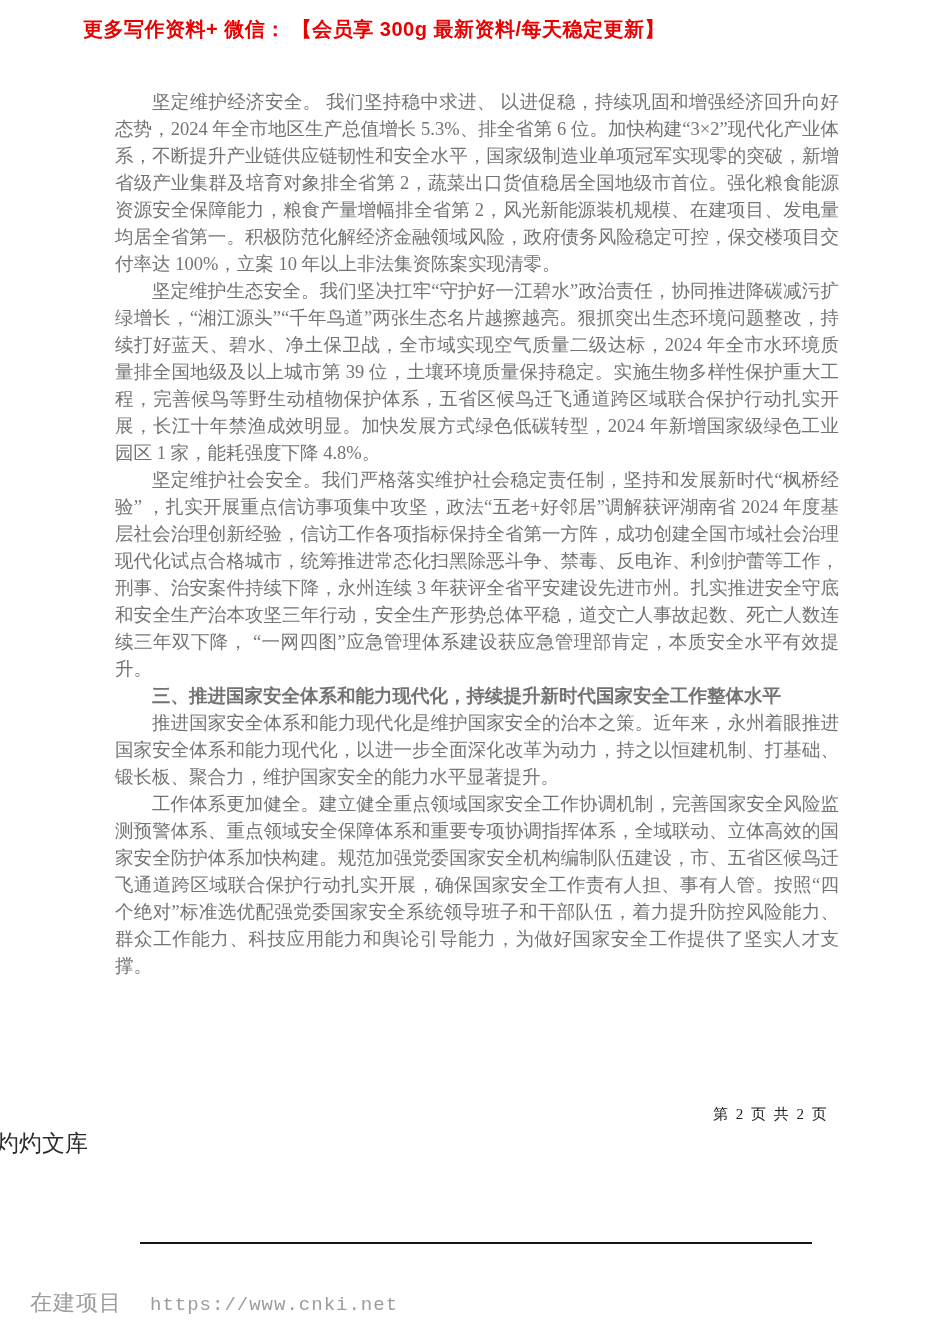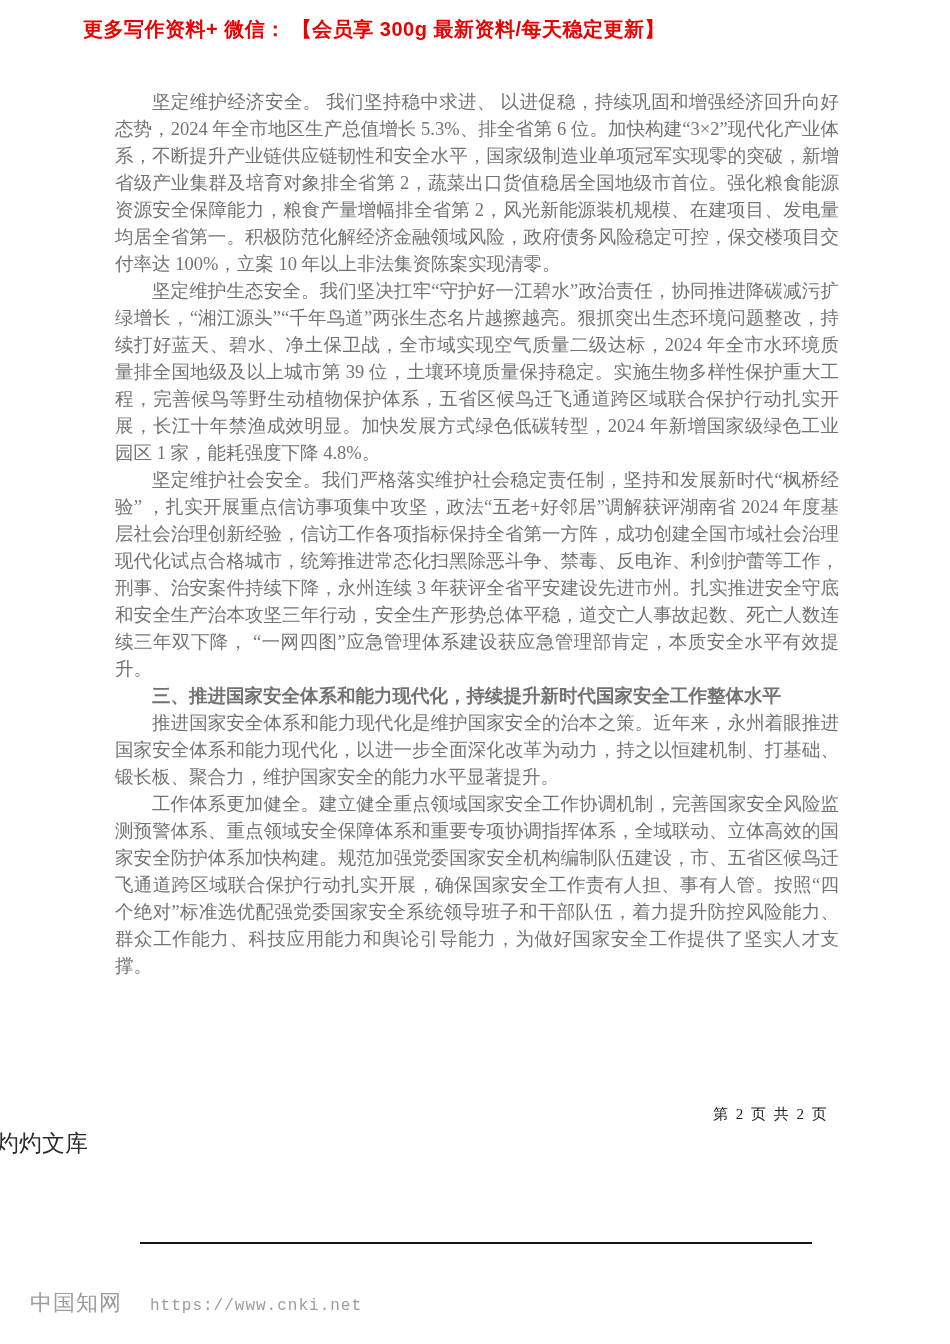--- a/index.html
+++ b/index.html
@@ -63,21 +63,21 @@
     left: 30px; top: 1288px;
     color: #9c9c9c;
     white-space: nowrap;
   }
   .cnki-name {
     font-size: 22px;
     letter-spacing: 1px;
   }
   .cnki-url {
     font-family: "Liberation Mono", "DejaVu Sans Mono", monospace;
-    font-size: 16px;
+    font-size: 19px;
     margin-left: 24px;
     letter-spacing: 1px;
     text-align: right;
   }
 </style>
 </head>
 <body>
 
 <div class="promo-header">更多写作资料+ 微信： 【会员享 300g 最新资料/每天稳定更新】</div>
 
@@ -90,15 +90,15 @@
   <p class="para">工作体系更加健全。建立健全重点领域国家安全工作协调机制，完善国家安全风险监测预警体系、重点领域安全保障体系和重要专项协调指挥体系，全域联动、立体高效的国家安全防护体系加快构建。规范加强党委国家安全机构编制队伍建设，市、五省区候鸟迁飞通道跨区域联合保护行动扎实开展，确保国家安全工作责有人担、事有人管。按照“四个绝对”标准选优配强党委国家安全系统领导班子和干部队伍，着力提升防控风险能力、群众工作能力、科技应用能力和舆论引导能力，为做好国家安全工作提供了坚实人才支撑。</p>
 </div>
 
 <div class="page-indicator">第 2 页 共 2 页</div>
 
 <div class="wm-library">灼灼文库</div>
 
 <hr class="footer-divider">
 
 <div class="cnki-line">
-  <span class="cnki-name">中国知网</span>
+  <span class="cnki-name">在建项目</span>
   <span class="cnki-url">https://www.cnki.net</span>
 </div>
 
 </body></html>

